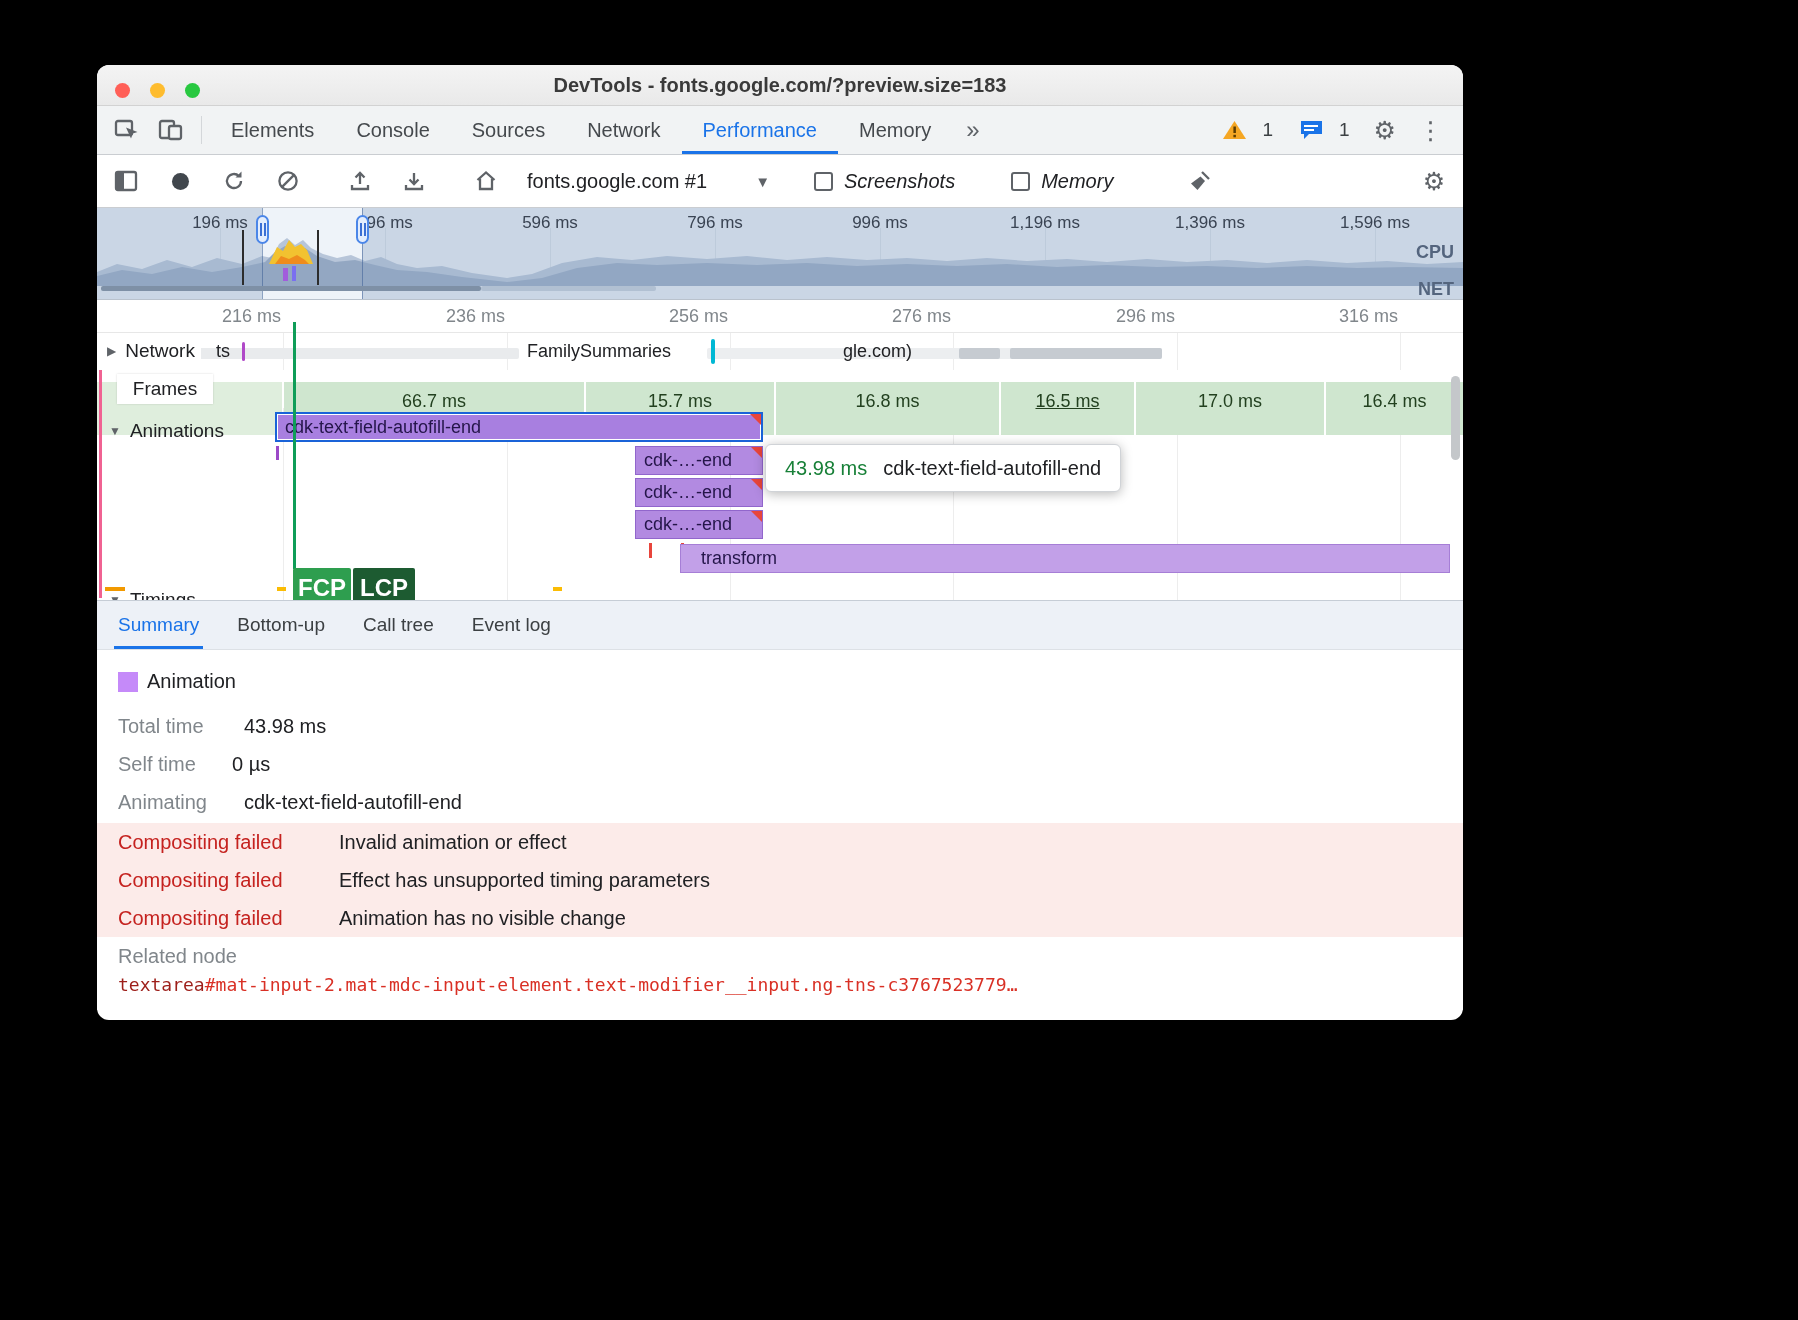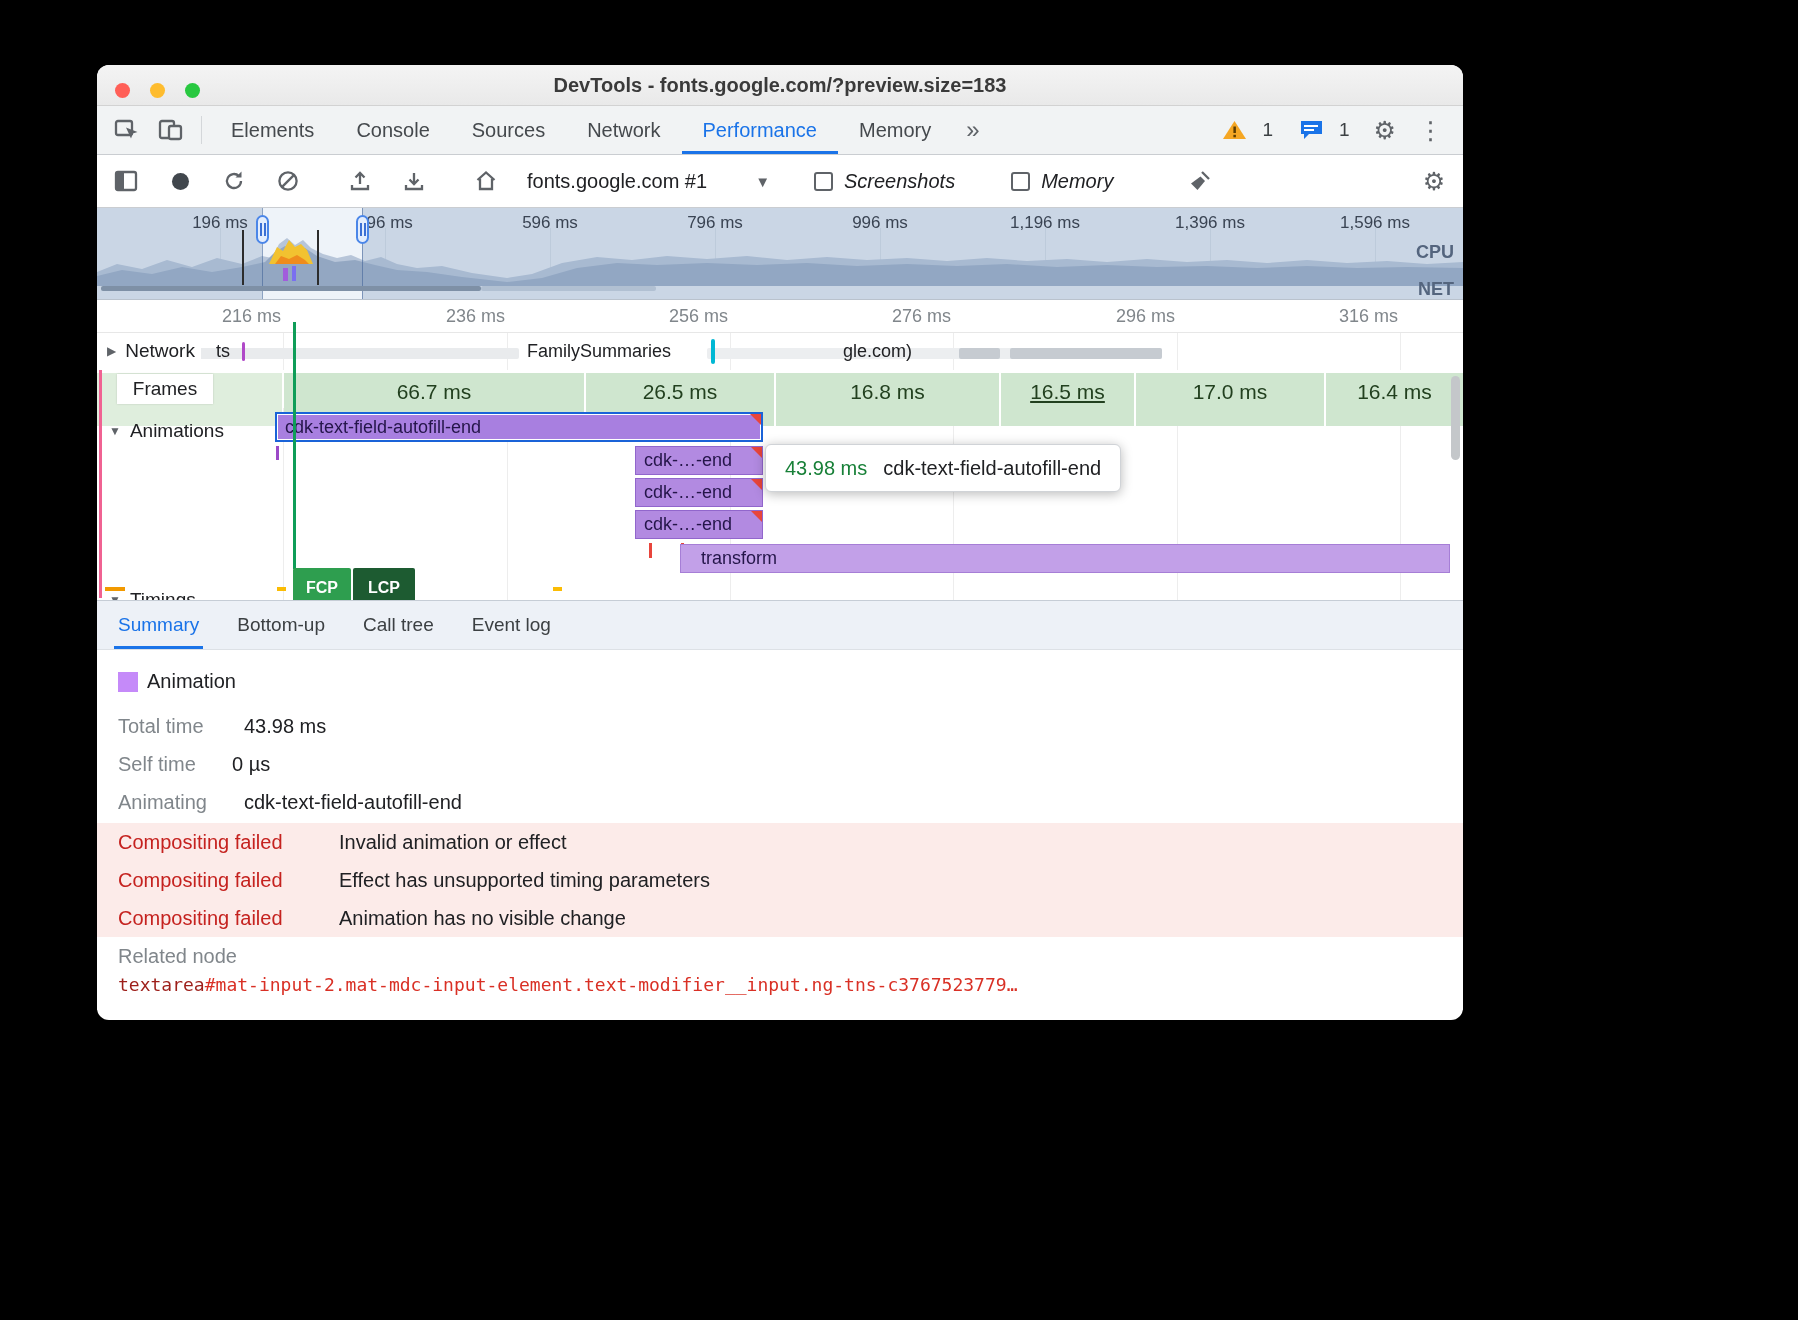--- a/index.html
+++ b/index.html
@@ -65,22 +65,22 @@
   .pink-line { position:absolute; left:2px; top:70px; height:228px; width:3px; background:#f06292; z-index:1; }
 
   .net-row { position:absolute; left:0; right:0; top:33px; height:37px; }
   .req-bar { position:absolute; border-radius:2px; }
   .net-row .label-box { position:absolute; left:4px; top:4px; height:28px; background:#fff; padding:0 6px;
      display:flex; align-items:center; gap:9px; font-size:19px; color:#202124; z-index:3; }
   .disc { font-size:12px; color:#5f6368; }
   .net-text { position:absolute; top:8px; font-size:18px; color:#202124; z-index:2; white-space:nowrap; }
 
   .frames-row { position:absolute; left:0; right:0; top:70px; height:38px; background:#fff; }
-  .f-cell { position:absolute; top:3px; height:53px; background:#cfe6cf; text-align:center; line-height:38px;
-     font-size:21px; color:#22401f; }
+  .f-cell { position:absolute; top:12px; height:53px; background:#cfe6cf; text-align:center; line-height:38px;
+     font-size:18px; color:#22401f; }
   .f-cell.empty { background:#dfeedd; }
   .frames-label { position:absolute; left:20px; top:4px; width:96px; height:30px; background:#fff; border-radius:0;
      text-align:center; line-height:30px; font-size:19px; color:#202124; z-index:2; box-shadow:0 0 2px rgba(0,0,0,.15); }
 
   .track-label { position:absolute; display:flex; align-items:center; gap:9px; font-size:19px; color:#202124; z-index:3; }
 
   .anim-bar { position:absolute; height:29px; background:#b28ae1; border:1px solid #9166cc;
      display:flex; align-items:center; overflow:hidden; white-space:nowrap;
      font-size:18px; color:#241549; z-index:2; padding-left:8px; }
   .anim-bar.selected { background:#a87fe0; border:2px solid #1a63d8; box-shadow:inset 0 0 0 1px #fff; }
@@ -88,21 +88,21 @@
      border-top:11px solid #e8453c; border-left:11px solid transparent; }
   .anim-bar.transform { background:#c2a0e8; border-color:#a67ed6; }
   .mini-tick { position:absolute; width:3px; z-index:2; }
 
   .anim-tooltip { position:absolute; left:668px; top:144px; height:48px; display:flex; align-items:center; gap:16px;
      padding:0 19px; background:#fff; border:1px solid #d0d3d7; border-radius:6px;
      box-shadow:0 2px 12px rgba(0,0,0,.28); z-index:10; font-size:20px; white-space:nowrap; }
   .t-time { color:#188038; } .t-name { color:#202124; }
 
   .badge { position:absolute; top:268px; height:40px; display:flex; align-items:center; justify-content:center;
-     color:#fff; font-size:16px; font-weight:700; z-index:7; border-radius:2px; }
+     color:#fff; font-size:24px; font-weight:700; z-index:7; border-radius:2px; }
   .badge.fcp { left:196px; width:58px; background:#2e9e4f; }
   .badge.lcp { left:256px; width:62px; background:#1d5b31; }
 
   .timings-clip { position:absolute; left:12px; top:289px; height:11px; overflow:hidden; z-index:3; }
   .timings-clip .inner { display:flex; align-items:center; gap:9px; font-size:19px; color:#202124; }
   .vscroll { position:absolute; right:3px; top:76px; width:9px; height:84px; background:#c4c7ca; border-radius:5px; z-index:12; }
 
   
   .bottom-tabs { height:50px; background:#edf1f7; border-top:1px solid #c6cdd6; border-bottom:1px solid #dde1e6;
      display:flex; align-items:stretch; padding-left:21px; }
@@ -325,21 +325,21 @@
         <span>Network</span>
       </div>
       <div class="net-text" style="left:119px">ts</div>
       <div class="net-text" style="left:430px">FamilySummaries</div>
       <div class="net-text" style="left:746px">gle.com)</div>
     </div>
 
     <div class="frames-row">
       <div class="f-cell empty" style="left:0; width:185px;"></div>
       <div class="f-cell" style="left:187px; width:300px;">66.7 ms</div>
-      <div class="f-cell" style="left:489px; width:188px;">26.5 ms</div>
+      <div class="f-cell" style="left:489px; width:188px;">15.7 ms</div>
       <div class="f-cell" style="left:679px; width:223px;">16.8 ms</div>
       <div class="f-cell" style="left:904px; width:133px;text-decoration:underline;">16.5 ms</div>
       <div class="f-cell" style="left:1039px; width:188px;">17.0 ms</div>
       <div class="f-cell" style="left:1229px; width:137px;">16.4 ms</div>
       <div class="frames-label">Frames</div>
     </div>
 
     <div class="track-label" style="left:12px; top:120px;">
       <span class="disc">▼</span>
       <span>Animations</span>

